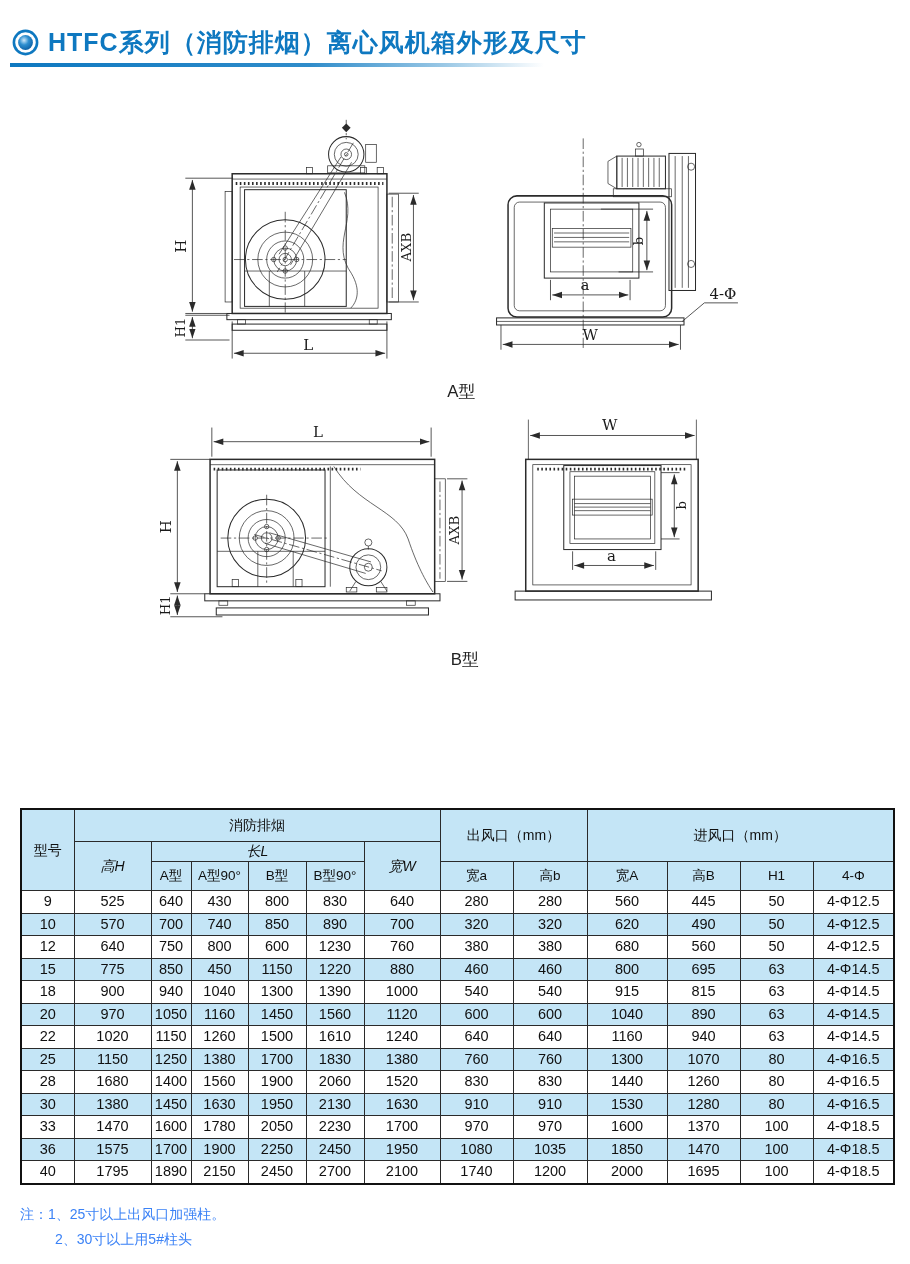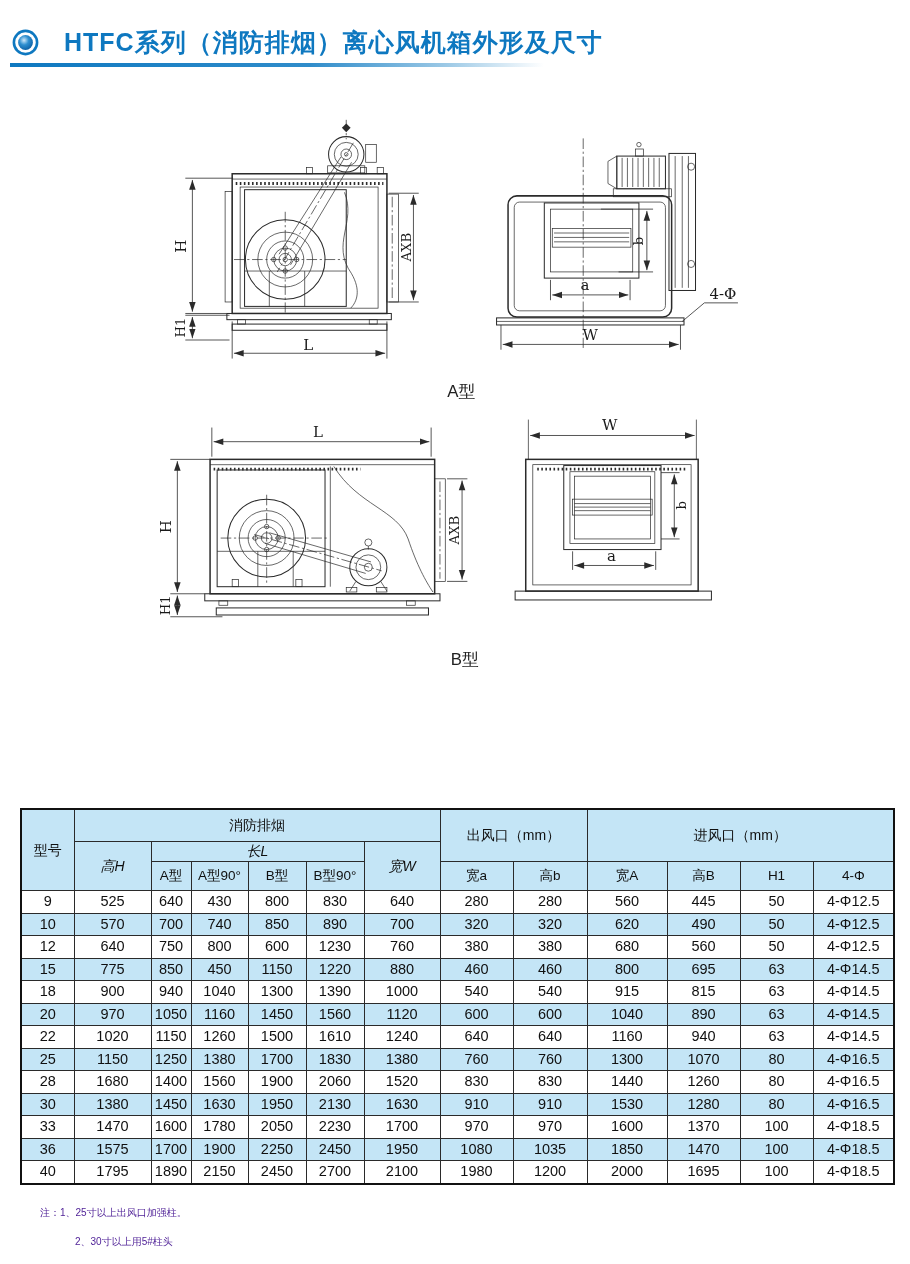--- a/index.html
+++ b/index.html
@@ -1,21 +1,21 @@
 <!DOCTYPE html>
 <html><head>
 <meta charset="utf-8">
 <style>
   html,body { margin:0; padding:0; }
   body {
     width:910px; height:1264px; position:relative; background:#ffffff;
     font-family:"Liberation Sans", sans-serif; overflow:hidden;
   }
   
-  .title-bar { position:absolute; left:12px; top:26px; display:flex; align-items:center; gap:25px; }
+  .title-bar { position:absolute; left:12px; top:26px; display:flex; align-items:center; gap:9px; }
   .title-text { font-size:25px; font-weight:bold; color:#0e78c0; letter-spacing:1px; white-space:nowrap; }
   .title-underline {
     position:absolute; left:10px; top:63px; width:545px; height:4px;
     background:linear-gradient(to right, #0e78c0 0%, #2f8cca 55%, #9cc9e6 80%, rgba(255,255,255,0) 98%);
   }
   
   .diagrams { position:absolute; left:0; top:88px; }
   .ln   { stroke:#2b2b2b; stroke-width:1.15; fill:none; }
   .thick{ stroke-width:1.7; }
   .thin { stroke-width:0.8; }
@@ -33,22 +33,22 @@
     border:2px solid #111;
   }
   .dim-table th, .dim-table td { border:1px solid #2a2a2a; padding:0; font-weight:normal; line-height:1.15; }
   .dim-table thead th { background:#c4e5f6; font-size:14px; }
   .dim-table thead tr.h1 th { height:31px; }
   .dim-table thead tr.h2 th { height:19px;font-style:italic; }
   .dim-table thead tr.h3 th { height:28px; font-size:13.5px; }
   .dim-table tbody td { height:21.5px; background:#ffffff; }
   .dim-table tbody tr:nth-child(even) td { background:#c4e5f6; }
   
-  .notes { position:absolute; left:40px; top:1206px; font-size:10px; color:#4c1d95; }
-  .notes .row2 { padding-left:35px; margin-top:15px; }
+  .notes { position:absolute; left:20px; top:1206px; font-size:14px; color:#3b82f6; }
+  .notes .row2 { padding-left:35px; margin-top:7px; }
 </style>
 </head>
 <body>
 
 <div class="title-bar">
   <svg width="27" height="27" viewBox="0 0 27 27">
     <defs>
       <radialGradient id="bullGrad" cx="40%" cy="35%" r="70%">
         <stop offset="0%" stop-color="#cfe9fa"></stop>
           <stop offset="45%" stop-color="#2e8fd0"></stop>
@@ -520,21 +520,21 @@
         <td>4-Φ18.5</td>
       </tr>
       <tr>
         <td>40</td>
         <td>1795</td>
         <td>1890</td>
         <td>2150</td>
         <td>2450</td>
         <td>2700</td>
         <td>2100</td>
-        <td>1980</td>
+        <td>1740</td>
         <td>1200</td>
         <td>2000</td>
         <td>1695</td>
         <td>100</td>
         <td>4-Φ18.5</td>
       </tr>
     </tbody>
 </table>
 
 <div class="notes">

